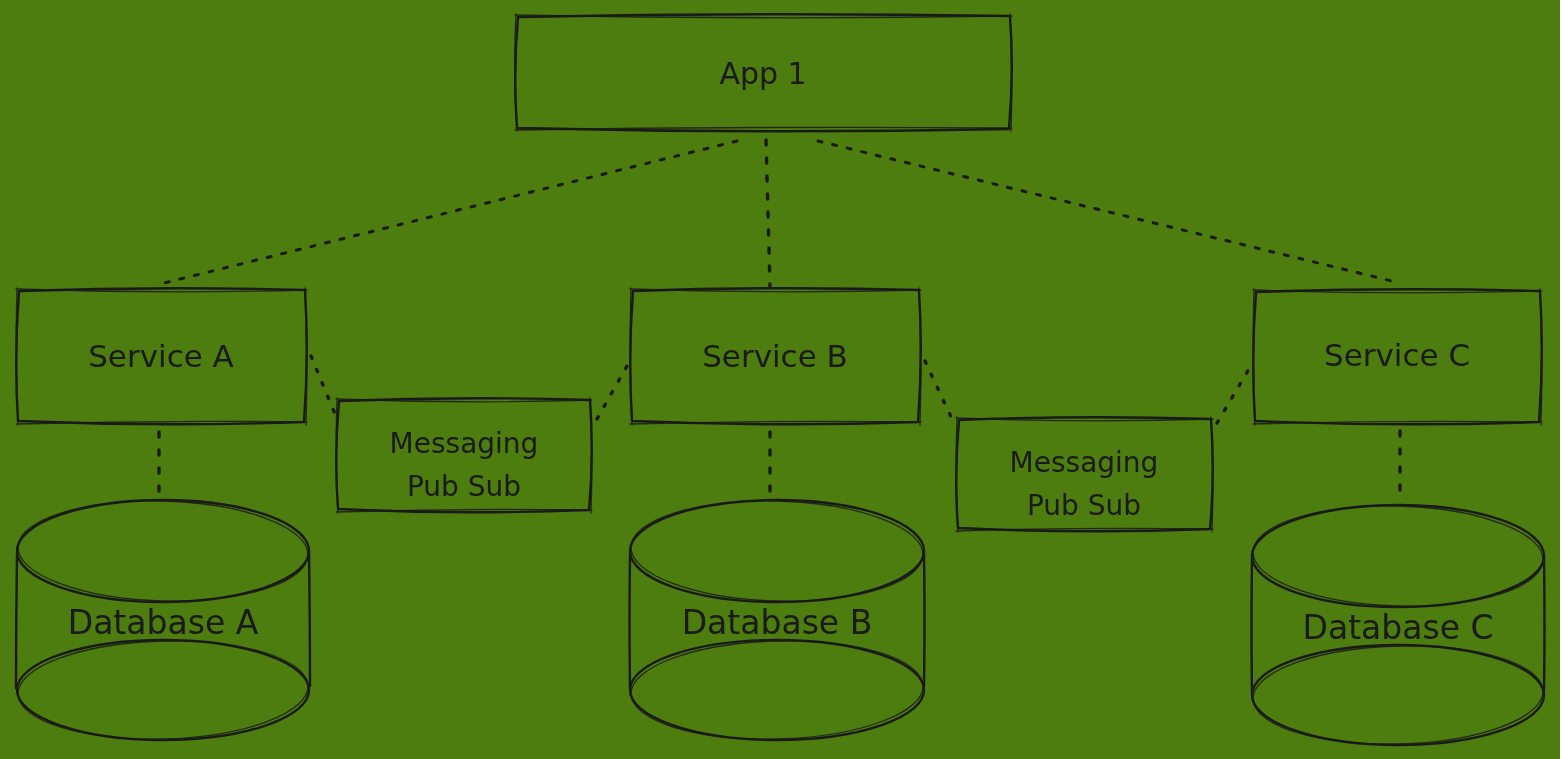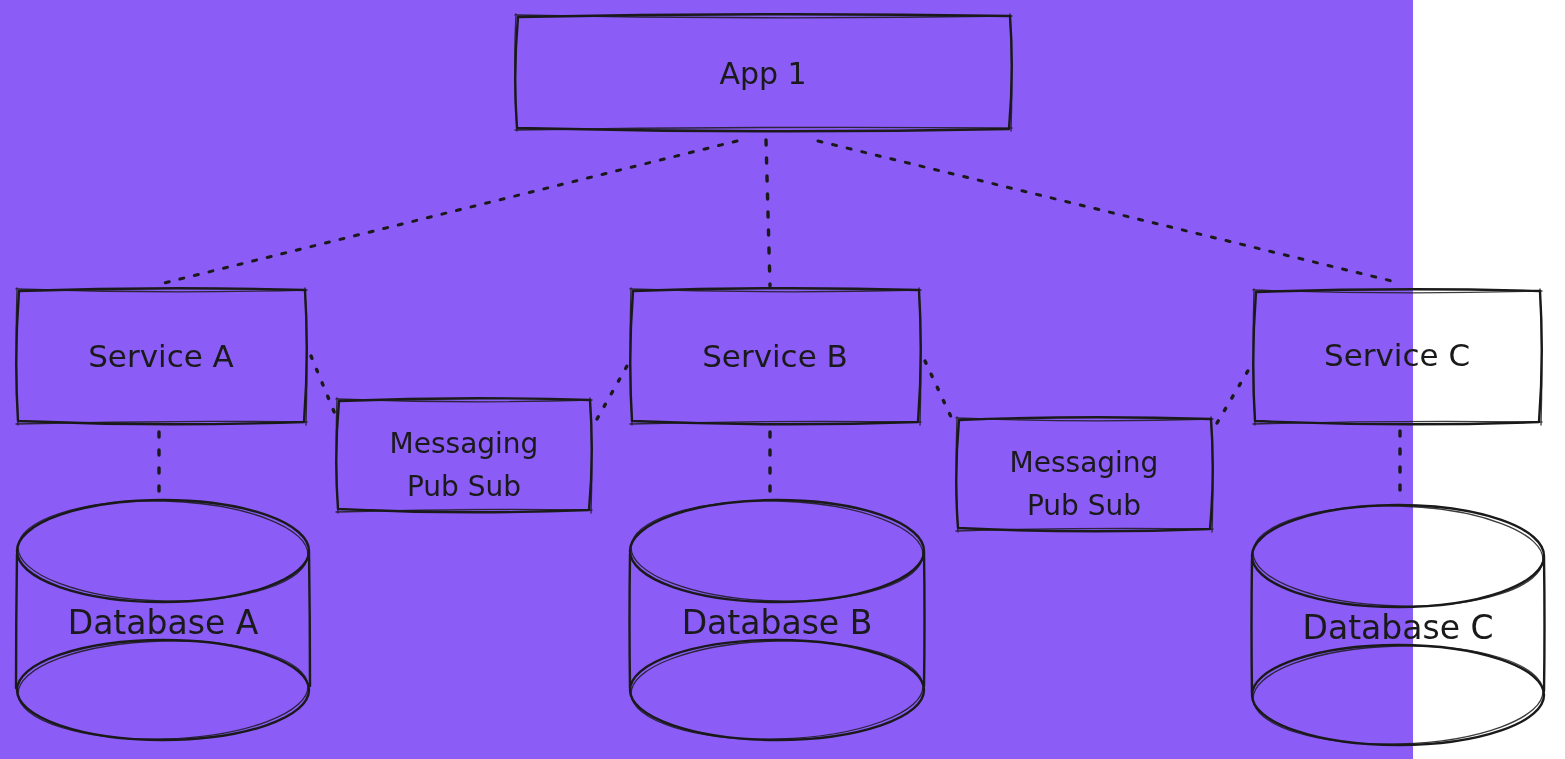--- a/index.html
+++ b/index.html
@@ -5,23 +5,23 @@
   html, body {
     margin: 0;
     padding: 0;
     background: #ffffff;
     width: 1565px;
     height: 759px;
     overflow: hidden;
   }
   .canvas-wrap {
     position: relative;
-    width: 1413px;
+    width: 1560px;
     height: 759px;
-    background: #8b5cf6;
+    background: #4d7c0f;
   }
   svg { display: block; }
   .sketch {
     fill: none;
     stroke: #1a1a1a;
     stroke-width: 2.4;
     stroke-linecap: round;
     stroke-linejoin: round;
   }
   .sketch-echo {

